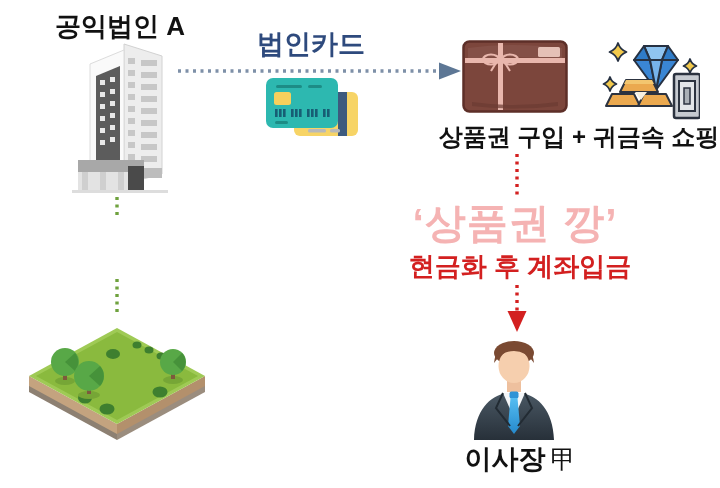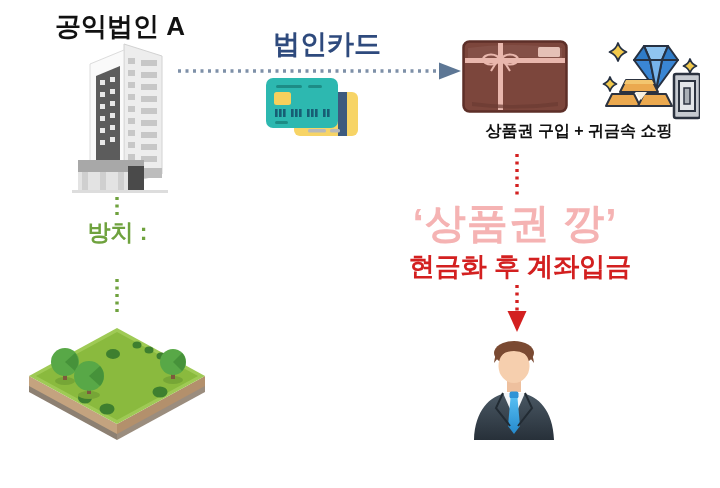--- a/index.html
+++ b/index.html
@@ -6,22 +6,22 @@
     --navy:#2e4a7d; --red:#d32020; --pink:#f5b3b3; --green:#6fa23e;
     --dot-slate:#7e90a8; --arrow-slate:#5d7795; --text:#111111; --bg:#ffffff;
   }
   html,body{margin:0;padding:0;background:#888;}
   .canvas{
     position:relative;width:720px;height:488px;background:var(--bg);
     font-family:"Liberation Sans","DejaVu Sans",sans-serif;overflow:hidden;
   }
   .lbl{position:absolute;text-align:center;font-weight:800;color:var(--text);white-space:nowrap;}
   .lbl-foundation{left:30px;top:9px;width:180px;font-size:26px;}
-  .lbl-card{left:242px;top:26px;width:170px;font-size:27px;color:var(--navy);}
-  .lbl-purchase{left:438px;top:121px;width:282px;font-size:16px;}
+  .lbl-card{left:226px;top:26px;width:170px;font-size:27px;color:var(--navy);}
+  .lbl-purchase{left:438px;top:121px;width:282px;font-size:24px;}
   .lbl-kkang{left:365px;top:196px;width:300px;font-size:41px;color:var(--pink);letter-spacing:1px;}
   .lbl-cash{left:395px;top:249px;width:250px;font-size:26px;color:var(--red);}
   .lbl-chairman{left:430px;top:441px;width:180px;font-size:27px;}
   .lbl-chairman .suffix{font-weight:500;font-size:25px;margin-left:5px;}
   .lbl-neglect{left:30px;top:218px;width:175px;font-size:23px;color:var(--green);line-height:1.25;white-space:normal;}
   .lbl-land{left:25px;top:443px;width:190px;font-size:27px;}
   .abs{position:absolute;}
   svg{display:block;}
 </style>
 </head>
@@ -206,29 +206,31 @@
       <path d="M28,27 Q30,8 48,8 Q66,8 68,27 Q60,15 48,15 Q36,15 28,27 Z" fill="#7a4a32"></path>
       <path d="M8,104 C9,74 24,60 40,57 L48,62 L56,57 C72,60 87,74 88,104 Z" fill="url(#suitg)"></path>
       <polygon points="37,57 59,57 48,82" fill="#f4f6f8"></polygon>
       <rect x="43.5" y="55.5" width="9" height="7" rx="2" fill="#2f93d6"></rect>
       <polygon points="44.5,62 51.5,62 54,90 48,98 42,90" fill="url(#tieg)"></polygon>
       <path d="M37,57 L30,72 L44,90" fill="none" stroke="#222b33" stroke-width="2"></path>
       <path d="M59,57 L66,72 L52,90" fill="none" stroke="#222b33" stroke-width="2"></path>
     </svg>
   </div>
 
+  <div class="lbl lbl-chairman">
+    <span>이사장</span><span class="suffix">甲</span>
+  </div>
 
   <div class="abs" style="left:110px;top:195px;">
     <svg width="14" height="26" viewBox="0 0 14 26">
       <line x1="7" y1="2" x2="7" y2="24" stroke="var(--green)" stroke-width="3.4" stroke-dasharray="3 4.5"></line>
     </svg>
   </div>
 
   <div class="lbl lbl-neglect">
-    <div>방치 :</div>
   </div>
 
   <div class="abs" style="left:110px;top:277px;">
     <svg width="14" height="40" viewBox="0 0 14 40">
       <line x1="7" y1="2" x2="7" y2="38" stroke="var(--green)" stroke-width="3.4" stroke-dasharray="3 4.5"></line>
     </svg>
   </div>
 
   <div class="abs" style="left:25px;top:318px;">
     <svg width="185" height="122" viewBox="0 0 185 122">

